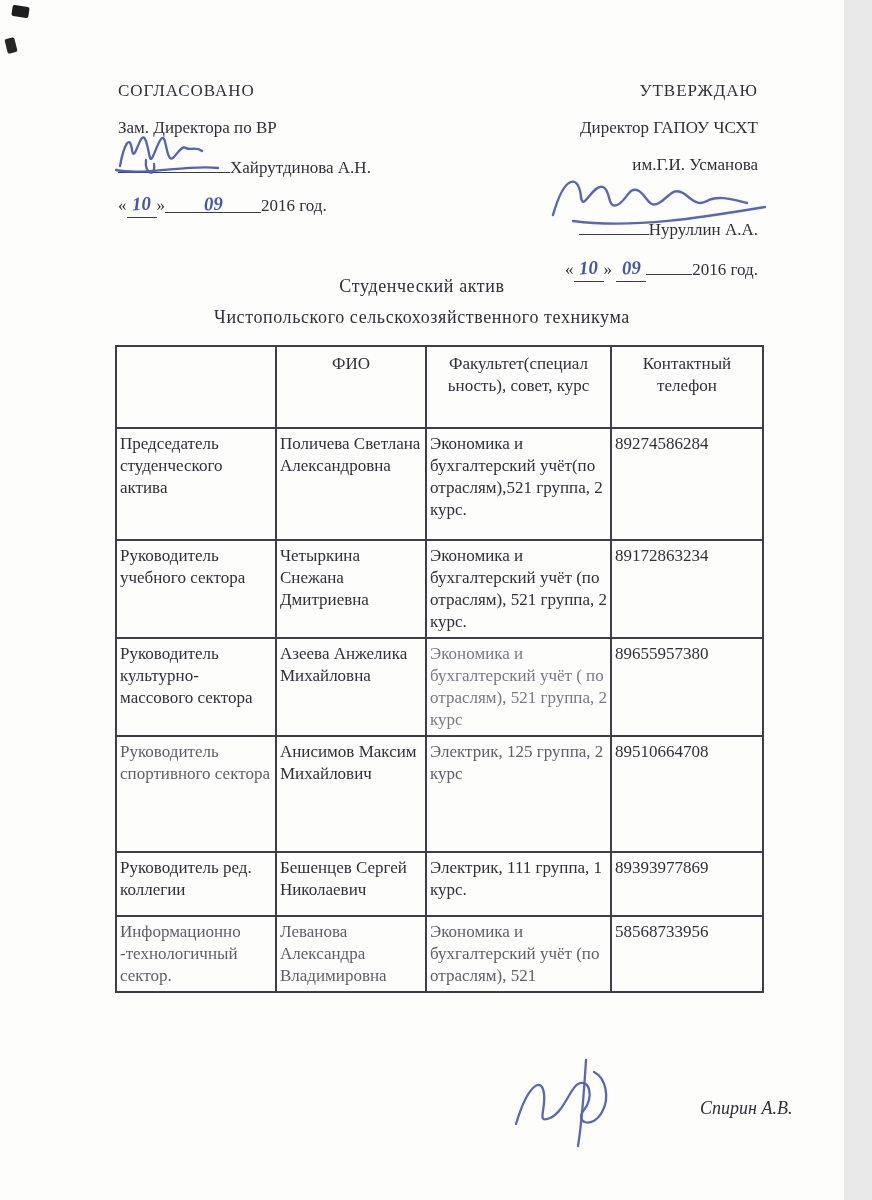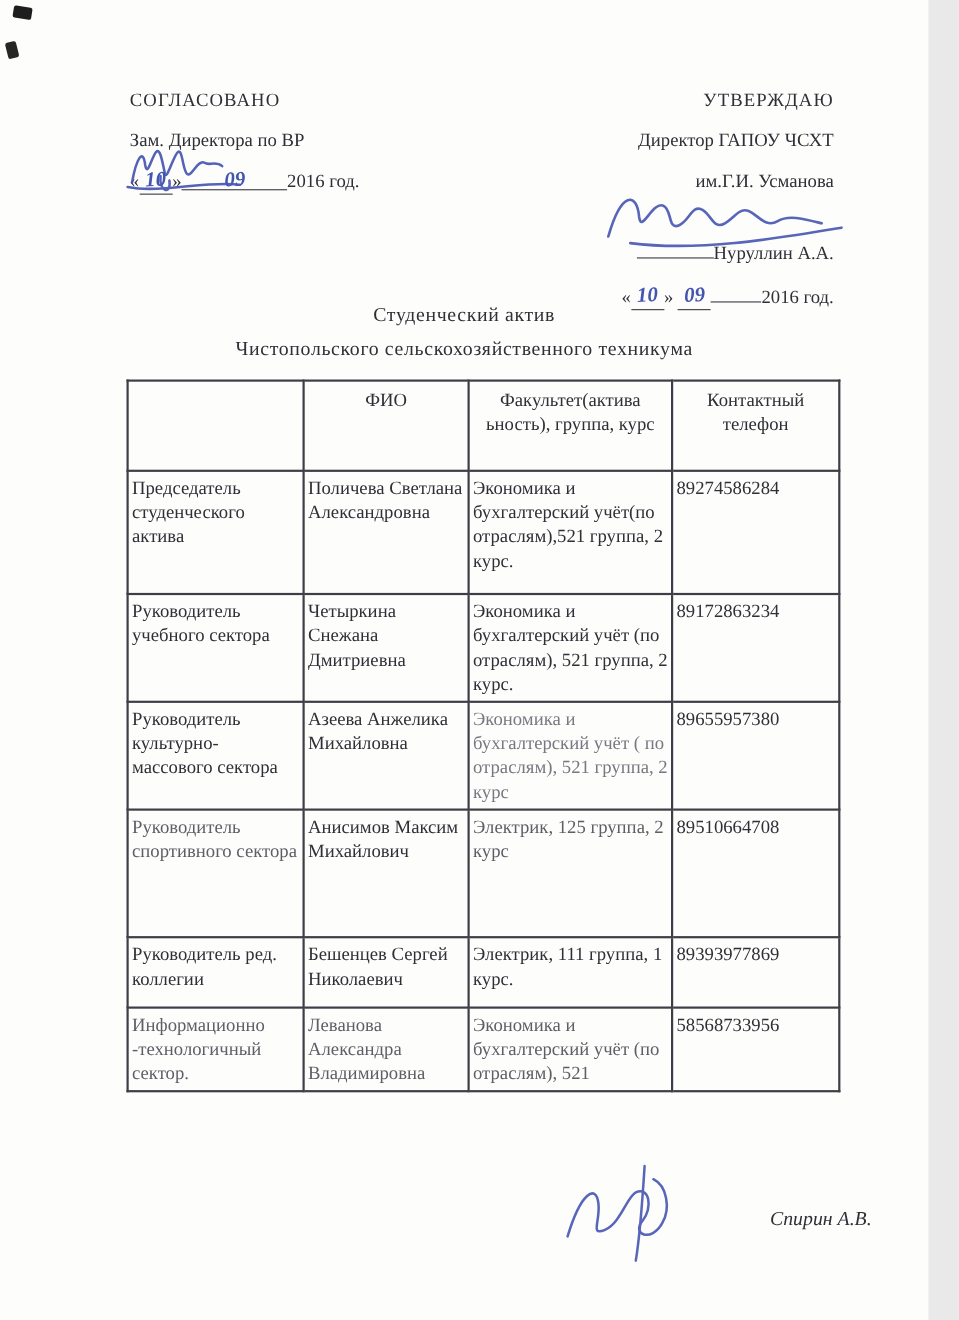--- a/index.html
+++ b/index.html
@@ -58,20 +58,23 @@
 
 <div class="page">
 
   <div class="mark1"></div>
   <div class="mark2"></div>
 
   <div class="approve-left">
     <div class="ln caps">СОГЛАСОВАНО</div>
     <div class="ln">Зам. Директора по ВР</div>
     <div class="ln">
+      <span class="blank w112"></span><span>Хайрутдинова А.Н.</span>
+    </div>
+    <div class="ln">
       <span>«</span><span class="slot"><span class="ink">10</span></span><span>»</span><span class="blank w96"><span class="ink">09</span></span><span>2016 год.</span>
     </div>
   </div>
 
   <div class="approve-right">
     <div class="ln caps">УТВЕРЖДАЮ</div>
     <div class="ln">Директор ГАПОУ ЧСХТ</div>
     <div class="ln gap-sig">им.Г.И. Усманова</div>
     <div class="ln">
       <span class="blank w70"></span><span>Нуруллин А.А.</span>
@@ -103,21 +106,21 @@
     <colgroup>
       <col style="width:160px">
         <col style="width:150px">
         <col style="width:185px">
         <col style="width:152px">
     </colgroup>
     <thead>
       <tr>
         <th></th>
         <th>ФИО</th>
-        <th>Факультет(актива ьность), группа, курс</th>
+        <th>Факультет(специал ьность), совет, курс</th>
         <th>Контактный телефон</th>
       </tr>
     </thead>
     <tbody>
       <tr>
         <td>Председатель студенческого актива</td>
         <td>Поличева Светлана Александровна</td>
         <td>Экономика и бухгалтерский учёт(по отраслям),521 группа, 2 курс.</td>
         <td>89274586284</td>
       </tr>

